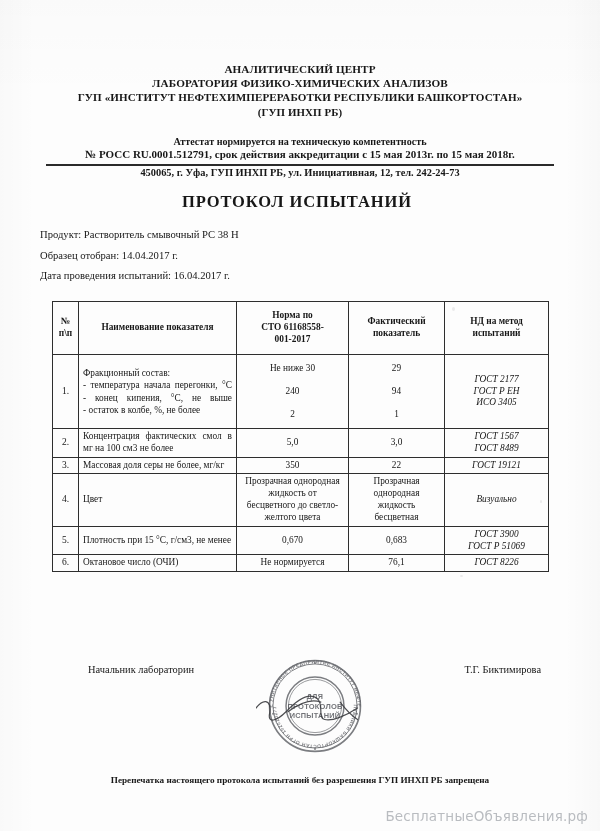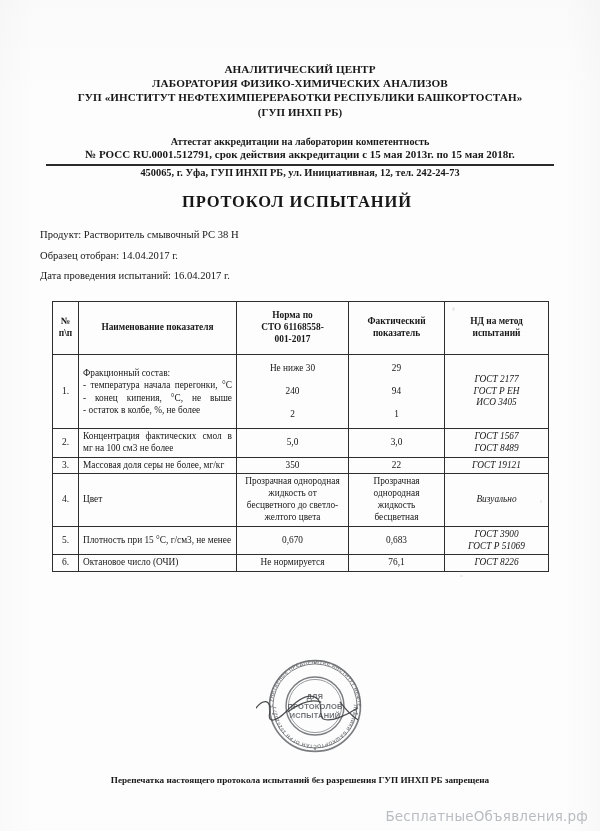--- a/index.html
+++ b/index.html
@@ -222,21 +222,21 @@
 <div class="page">
 
   <div class="org-block">
     <div class="org-line l1">АНАЛИТИЧЕСКИЙ ЦЕНТР</div>
     <div class="org-line l2">ЛАБОРАТОРИЯ ФИЗИКО-ХИМИЧЕСКИХ АНАЛИЗОВ</div>
     <div class="org-line l3">ГУП «ИНСТИТУТ НЕФТЕХИМПЕРЕРАБОТКИ РЕСПУБЛИКИ БАШКОРТОСТАН»</div>
     <div class="org-line l4">(ГУП ИНХП РБ)</div>
   </div>
 
   <div class="accred-block">
-    <div class="accred-line l1">Аттестат аккредитации на лабораторин компетентность</div>
+    <div class="accred-line l1">Аттестат нормируется на техническую компетентность</div>
     <div class="accred-line l2">№ РОСС RU.0001.512791, срок действия аккредитации с 15 мая 2013г. по 15 мая 2018г.</div>
   </div>
 
   <div class="header-rule"></div>
 
   <div class="address-line">450065, г. Уфа, ГУП ИНХП РБ, ул. Инициативная, 12, тел. 242-24-73</div>
 
   <div class="doc-title">ПРОТОКОЛ ИСПЫТАНИЙ</div>
 
   <div class="meta">
@@ -371,20 +371,24 @@
           <td class="c-num">6.</td>
           <td class="c-name" style="text-align:left">Октановое число (ОЧИ)</td>
           <td class="c-norm">Не нормируется</td>
           <td class="c-fact">76,1</td>
           <td class="c-nd">ГОСТ 8226</td>
         </tr>
       </tbody>
     </table>
   </div>
 
+  <div class="sig">
+    <div class="sig-title">Начальник лабораторин</div>
+    <div class="sig-name">Т.Г. Биктимирова</div>
+  </div>
 
   <div class="stamp">
     <svg viewBox="0 0 120 120" xmlns="http://www.w3.org/2000/svg">
       <defs>
         <path id="ringTop" d="M 60,60 m -44,0 a 44,44 0 1 1 88,0" fill="none"></path>
         <path id="ringBot" d="M 60,60 m 40,0 a 40,40 0 1 1 -80,0" fill="none"></path>
       </defs>
       <g stroke="#5f6166" fill="none" opacity="0.82">
         <circle cx="60" cy="60" r="47" stroke-width="1.7"></circle>
         <circle cx="60" cy="60" r="43.5" stroke-width="1"></circle>

